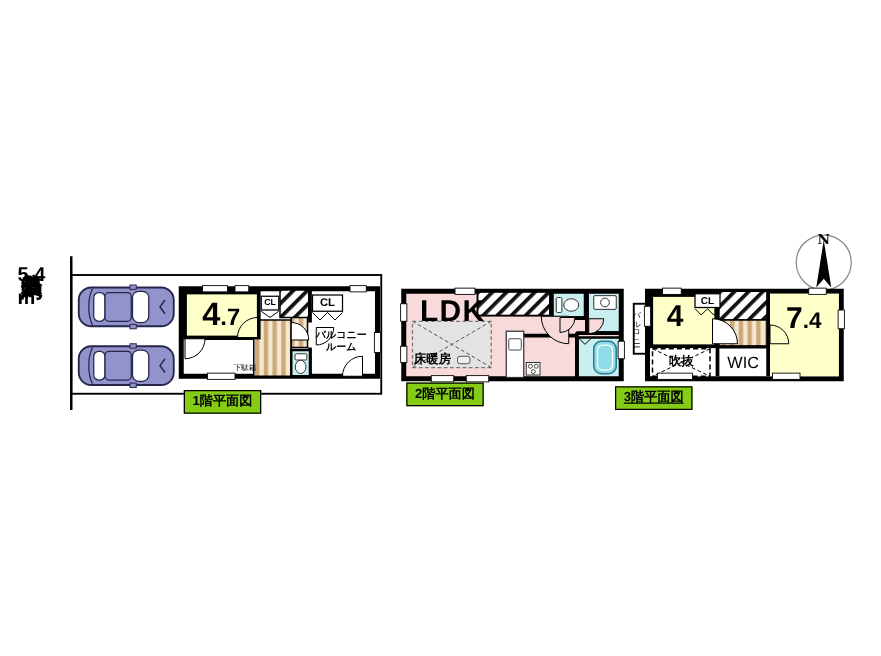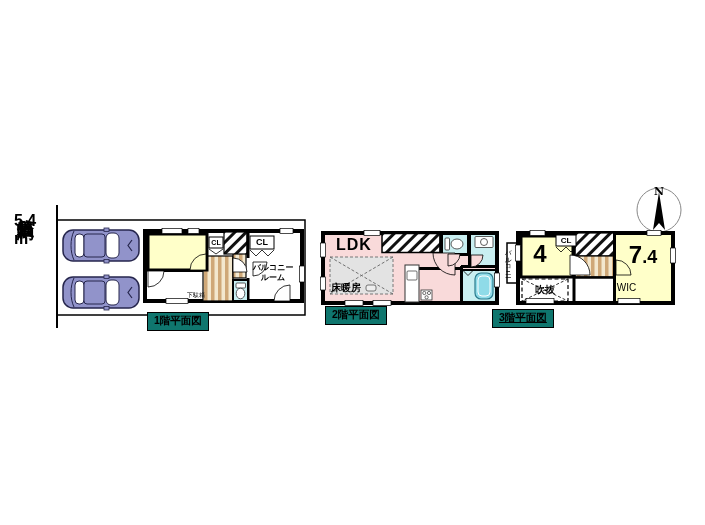--- a/index.html
+++ b/index.html
@@ -6,21 +6,21 @@
   #canvas{position:relative;width:705px;height:525px;background:#ffffff;overflow:hidden;
           font-family:"Liberation Sans",sans-serif;color:#000;}
   .abs{position:absolute;}
   .txt{position:absolute;color:#000;font-family:"Liberation Sans",sans-serif;line-height:1.05;}
   .ctr{text-align:center;}
   .bold{font-weight:bold;}
   .vtext{writing-mode:vertical-rl;text-orientation:upright;}
   .roomnum{font-weight:bold;letter-spacing:0px;}
   .num-big{font-size:26px;}
   .num-dec{font-size:19px;}
-  .plan-title{position:absolute;background:#0f766e;border:1.5px solid #000;
+  .plan-title{position:absolute;background:#84cc16;border:1.5px solid #000;
               font-size:10.5px;font-weight:bold;padding:1px 6px 2px 6px;white-space:nowrap;}
   .road-label{position:absolute;left:14px;top:205px;width:34px;display:flex;
               flex-direction:column;align-items:flex-start;font-weight:bold;}
   .road-kanji{font-size:17px;letter-spacing:1px;}
   .road-num{font-size:16px;margin-top:2px;}
   .road-unit{font-size:16px;}
   svg{position:absolute;overflow:visible;}
 </style>
 </head>
 <body>
@@ -99,20 +99,23 @@
     <path d="M203,62 L217,62 A14,14 0 0 1 203,76 Z" fill="#fff" stroke="#000" stroke-width="0.8"></path>
     <path d="M240,101 L224,101 A16,16 0 0 1 240,85 Z" fill="#fff" stroke="#000" stroke-width="0.8"></path>
 
     <rect x="112" y="28.5" width="20" height="5" fill="#fff" stroke="#000" stroke-width="0.7"></rect>
     <rect x="138" y="28.5" width="11" height="5" fill="#fff" stroke="#000" stroke-width="0.7"></rect>
     <rect x="230" y="28.5" width="13" height="5" fill="#fff" stroke="#000" stroke-width="0.7"></rect>
     <rect x="249.5" y="66" width="5" height="16" fill="#fff" stroke="#000" stroke-width="0.7"></rect>
     <rect x="116" y="98.5" width="22" height="5" fill="#fff" stroke="#000" stroke-width="0.7"></rect>
   </svg>
 
+  <div class="txt ctr roomnum" style="left:148px;top:238px;width:58px;">
+    <span class="num-big">4</span><span class="num-dec">.7</span>
+  </div>
   <div class="txt ctr bold" style="left:209px;top:239px;width:14px;font-size:7px;">CL</div>
   <div class="txt ctr bold" style="left:250px;top:238px;width:24px;font-size:9px;">CL</div>
   <div class="txt ctr" style="left:252px;top:263px;width:42px;font-size:8px;line-height:9.5px;font-weight:bold;">
     <span>バルコニー</span><br>
     <span>ルーム</span>
   </div>
   <div class="txt ctr" style="left:183px;top:292px;width:26px;font-size:6px;">下駄箱</div>
   <div class="plan-title" style="left:147px;top:312px;">1階平面図</div>
 
   <svg class="abs" style="left:320px;top:215px;" width="185" height="115" viewBox="0 0 185 115">
@@ -168,21 +171,21 @@
     <polyline points="143,55.5 148,60.5 153,55.5" fill="none" stroke="#000" stroke-width="0.8"></polyline>
 
     <rect x="0.5" y="28" width="5" height="14" fill="#fff" stroke="#000" stroke-width="0.7"></rect>
     <rect x="0.5" y="62" width="5" height="13" fill="#fff" stroke="#000" stroke-width="0.7"></rect>
     <rect x="44" y="15.5" width="16" height="5" fill="#fff" stroke="#000" stroke-width="0.7"></rect>
     <rect x="25" y="85.5" width="18" height="5" fill="#fff" stroke="#000" stroke-width="0.7"></rect>
     <rect x="53" y="85.5" width="18" height="5" fill="#fff" stroke="#000" stroke-width="0.7"></rect>
     <rect x="174.5" y="58" width="5" height="14" fill="#fff" stroke="#000" stroke-width="0.7"></rect>
   </svg>
 
-  <div class="txt bold" style="left:336px;top:237px;font-size:16px;letter-spacing:1px;">LDK</div>
+  <div class="txt bold" style="left:336px;top:237px;font-size:24px;letter-spacing:1px;">LDK</div>
   <div class="txt bold" style="left:331px;top:283px;font-size:10px;">床暖房</div>
   <div class="plan-title" style="left:325px;top:306px;">2階平面図</div>
 
   <svg class="abs" style="left:500px;top:183px;" width="205" height="147" viewBox="0 0 205 147">
     <defs>
       <pattern id="vs3" width="7" height="7" patternUnits="userSpaceOnUse">
         <rect width="7" height="7" fill="#f3e8cf"></rect>
           <rect width="3.5" height="7" fill="#cfa878"></rect>
       </pattern>
       <pattern id="hatch3" width="8" height="8" patternUnits="userSpaceOnUse" patternTransform="rotate(45)">
@@ -229,19 +232,19 @@
     <rect x="26" y="115.5" width="28" height="5" fill="#fff" stroke="#000" stroke-width="0.7"></rect>
     <rect x="118" y="115.5" width="22" height="5" fill="#fff" stroke="#000" stroke-width="0.7"></rect>
     <rect x="15.5" y="62" width="5" height="16" fill="#fff" stroke="#000" stroke-width="0.7"></rect>
   </svg>
 
   <div class="txt bold" style="left:652px;top:186px;width:14px;text-align:center;font-size:11px;font-family:'DejaVu Serif',serif;">N</div>
   <div class="txt vtext" style="left:504.5px;top:245px;font-size:6.5px;height:40px;">バルコニー</div>
   <div class="txt ctr roomnum" style="left:526px;top:241px;width:28px;font-size:24px;">4</div>
   <div class="txt ctr bold" style="left:556px;top:237px;width:20px;font-size:8px;">CL</div>
   <div class="txt ctr bold" style="left:531px;top:285px;width:28px;font-size:10px;">吹抜</div>
-  <div class="txt ctr" style="left:578px;top:283px;width:33px;font-size:10px;margin-left:32px;">WIC</div>
+  <div class="txt ctr" style="left:578px;top:283px;width:33px;font-size:13px;">WIC</div>
   <div class="txt ctr roomnum" style="left:621px;top:242px;width:44px;">
     <span style="font-size:24px;">7</span><span style="font-size:18px;">.4</span>
   </div>
   <div class="plan-title" style="left:492px;top:309px;text-decoration:underline;">3階平面図</div>
 
 </div>
 
 </body></html>

